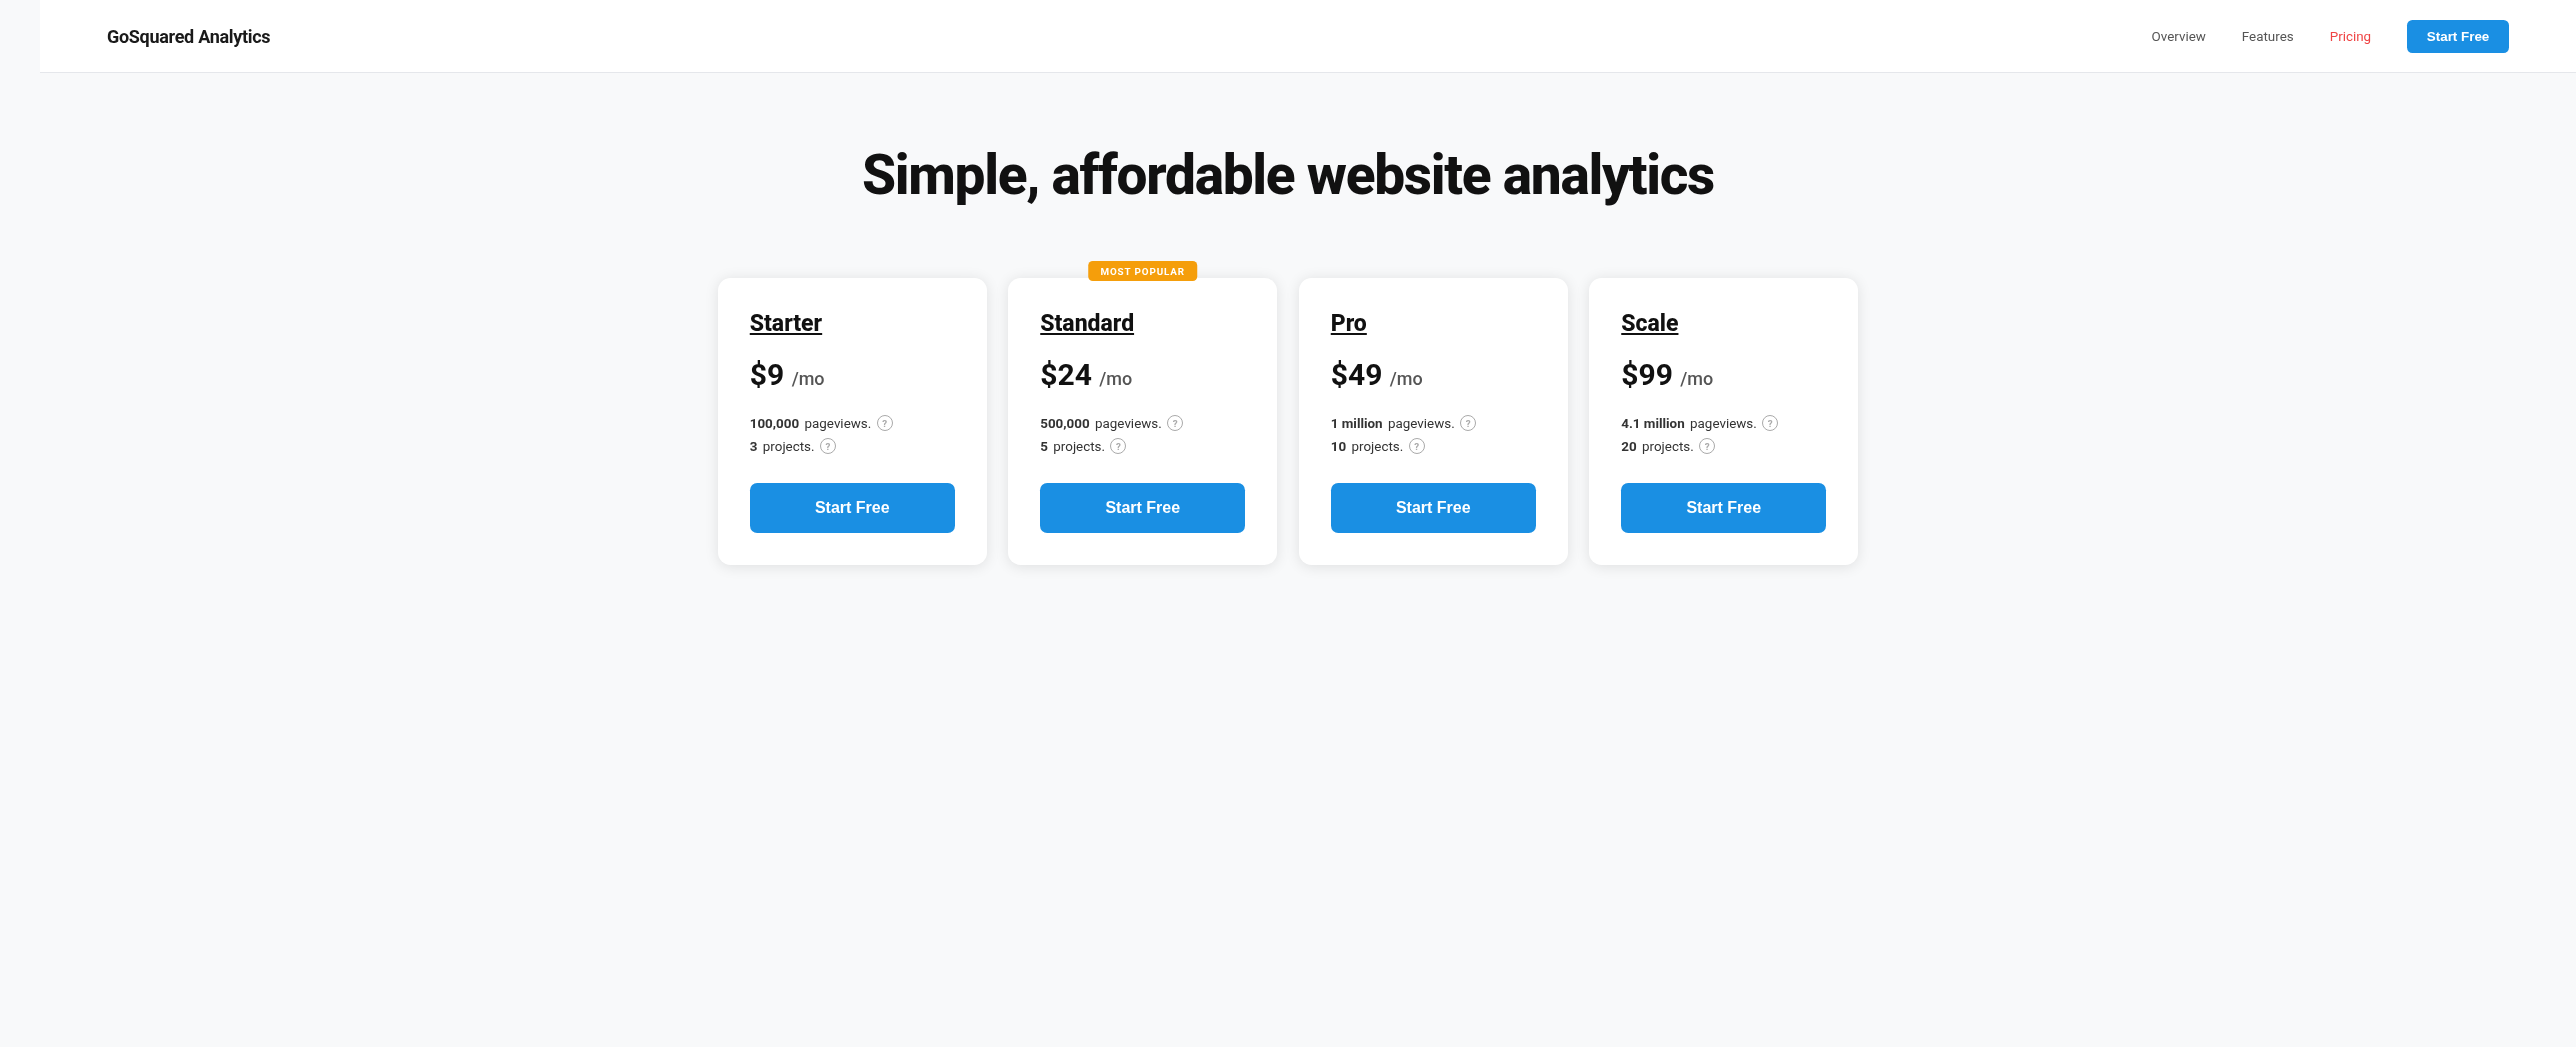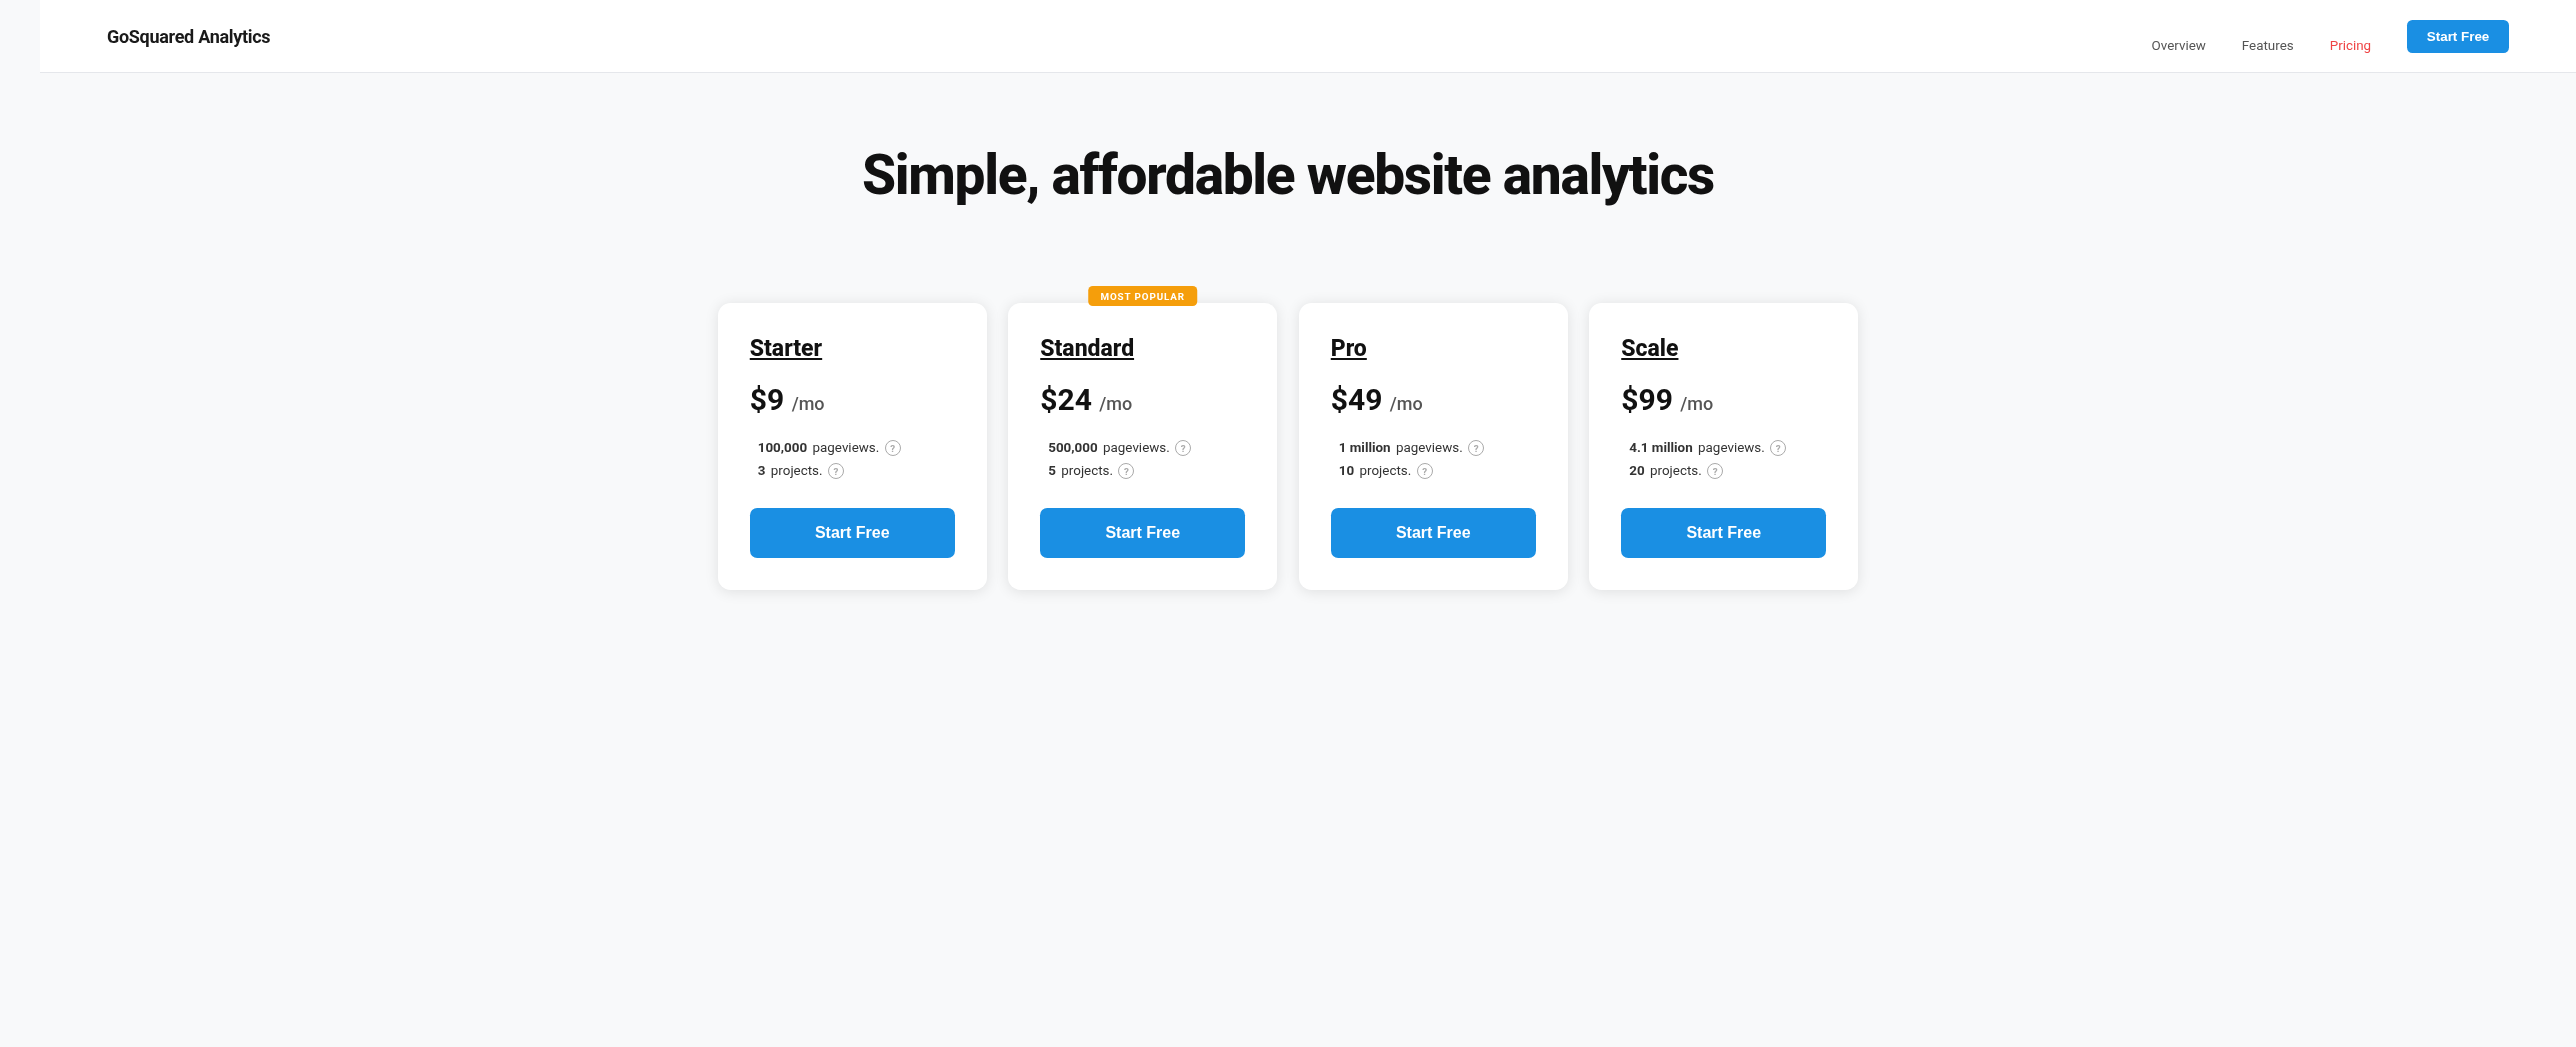--- a/index.html
+++ b/index.html
@@ -32,21 +32,21 @@
 
     .nav-logo {
       font-size: 18px;
       font-weight: 700;
       color: #1a1a1a;
       letter-spacing: -0.3px;
     }
 
     .nav-links {
       display: flex;
-      align-items: flex-end;
+      align-items: center;
       gap: 36px;
     }
 
     .nav-link {
       font-size: 13.4px;
       color: #555;
       text-decoration: none;
       cursor: pointer;
     }
 
@@ -69,21 +69,20 @@
     .hero {
       text-align: center;
       padding: 72px 18px 54px;
     }
 
     .hero-title {
       font-size: 55px;
       font-weight: 800;
       letter-spacing: -1.3px;
       color: #111;
-      margin-bottom: 25px;
       line-height: 1.1;
     }
 
     .hero-subtitle {
       font-size: 19.7px;
       color: #555;
       font-weight: 400;
     }
 
     
@@ -151,22 +150,22 @@
       display: flex;
       flex-direction: column;
       gap: 7.2px;
       margin-bottom: 25px;
     }
 
     .card-feature {
       font-size: 13.4px;
       color: #333;
       display: flex;
+      align-items: center;
       gap: 5.4px;
-      margin-left: 8px;
     }
 
     .card-feature strong {
       font-weight: 700;
     }
 
     .info-icon {
       display: inline-flex;
       align-items: center;
       justify-content: center;

